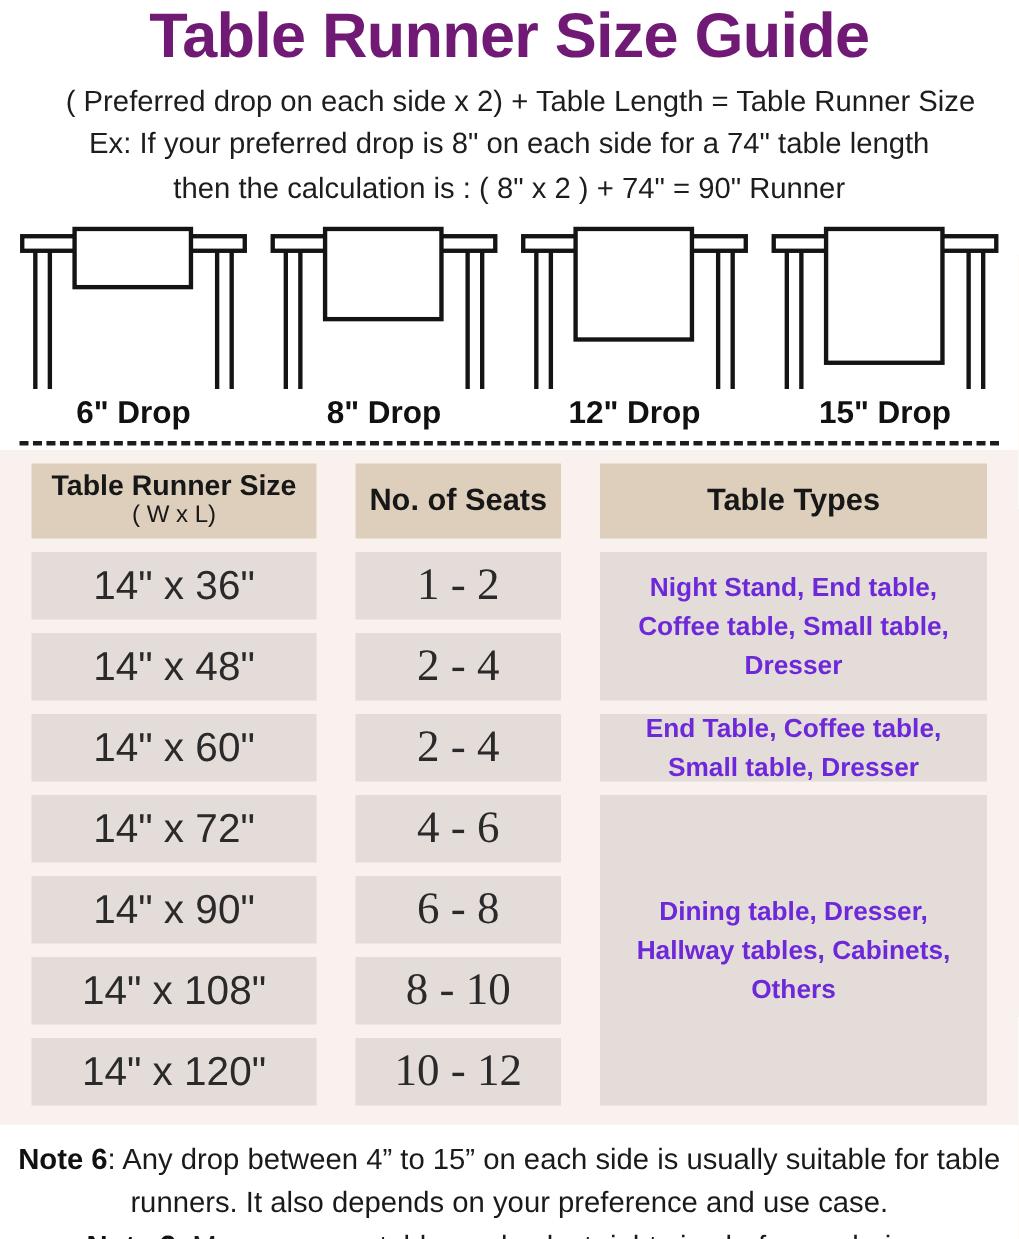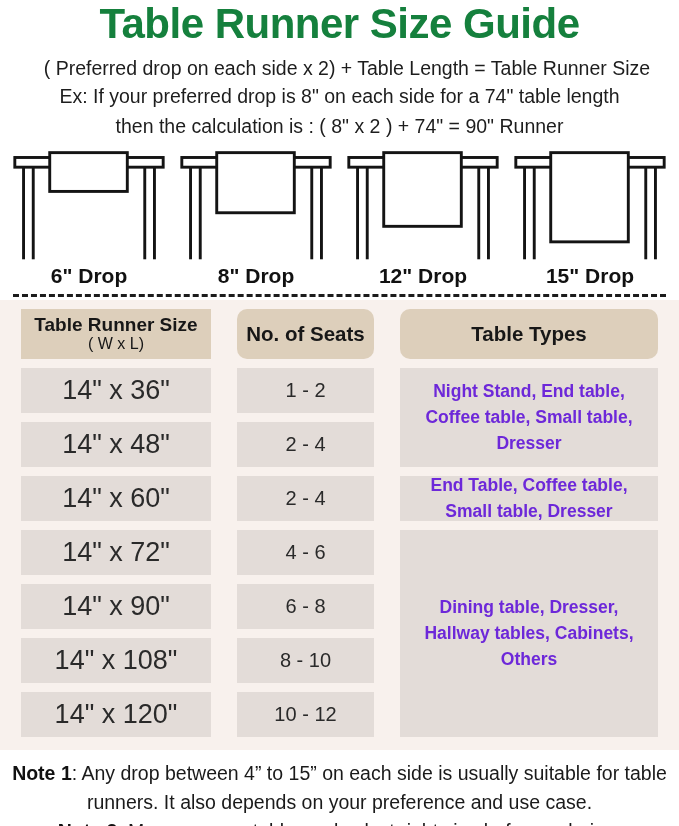--- a/index.html
+++ b/index.html
@@ -13,21 +13,21 @@
   body{
     width:679px;height:826px;overflow:hidden;
     font-family:"Liberation Sans","DejaVu Sans",sans-serif;
     color:var(--ink);
   }
   .page{width:679px;height:826px;background:#fff;}
 
   .title{
     text-align:center;font-size:42px;font-weight:800;
     letter-spacing:-0.5px;padding-top:2px;line-height:1.05;
-    color:#15803d;
+    color:#701a75;
   }
   .formula{
     text-align:center;font-size:19.5px;margin-top:9px;line-height:1.4;padding-left:15px;
   }
   .ex{
     text-align:center;font-size:19.5px;line-height:1.52;
   }
 
   .illus-row{
     display:flex;justify-content:space-between;
@@ -60,28 +60,28 @@
     row-gap:9px;column-gap:26px;
   }
   .hcell{
     background:var(--header-bg);
     display:flex;align-items:center;justify-content:center;
     text-align:center;color:#171717;
   }
   .hc1{flex-direction:column;line-height:1.15;}
   .hl1{font-size:19px;font-weight:700;}
   .hl2{font-size:16px;font-weight:400;}
-  .hc2,.hc3{font-size:20.5px;font-weight:700;border-radius:10px;}
+  .hc2,.hc3{font-size:20.5px;font-weight:700;}
   .cell{
     background:var(--cell-bg);
     display:flex;align-items:center;justify-content:center;
     text-align:center;color:#2a2a2a;
   }
   .size{font-size:27px;font-weight:400;}
-  .seats{font-size:20px;font-weight:400;}
+  .seats{font-size:30px;font-weight:400;font-family:Liberation Serif, serif;}
   .types{
     font-size:17.5px;font-weight:700;line-height:1.5;
     padding:4px 12px;color:#6d28d9;
   }
 
   .notes{margin-top:9px;padding:0 6px;}
   .note{
     text-align:center;font-size:19.5px;line-height:1.5;color:#1a1a1a;
   }
   .note b{font-weight:700;color:#111;}
@@ -175,17 +175,17 @@
       <div class="cell seats" style="grid-column:2;grid-row:8">10 - 12</div>
 
       <div class="cell types" style="grid-column:3;grid-row:2 / span 2">Night Stand, End table, Coffee table, Small table, Dresser</div>
       <div class="cell types" style="grid-column:3;grid-row:4">End Table, Coffee table, Small table, Dresser</div>
       <div class="cell types" style="grid-column:3;grid-row:5 / span 4">Dining table, Dresser, Hallway tables, Cabinets, Others</div>
 
     </div>
   </div>
 
   <div class="notes">
-    <p class="note"><b>Note 1</b><span>: Any drop between 4” to 15” on each side is usually suitable for table runners. It also depends on your preference and use case.</span></p>
+    <p class="note"><b>Note 6</b><span>: Any drop between 4” to 15” on each side is usually suitable for table runners. It also depends on your preference and use case.</span></p>
     <p class="note"><b>Note 2</b><span>: Measure your table, and select right size before ordering.</span></p>
   </div>
 
 </div>
 
 </body></html>

